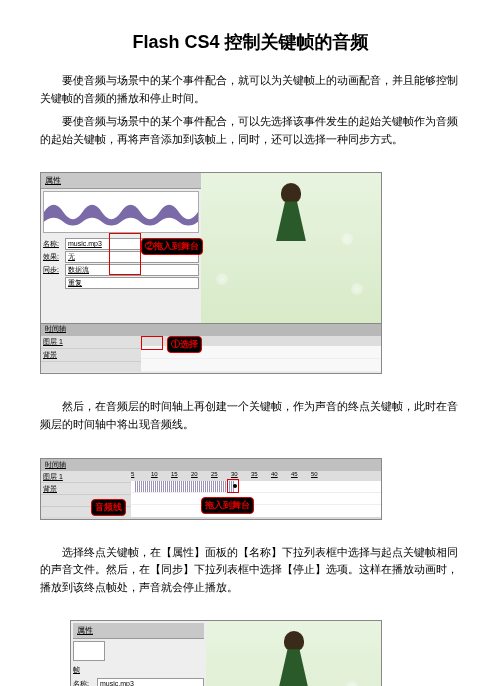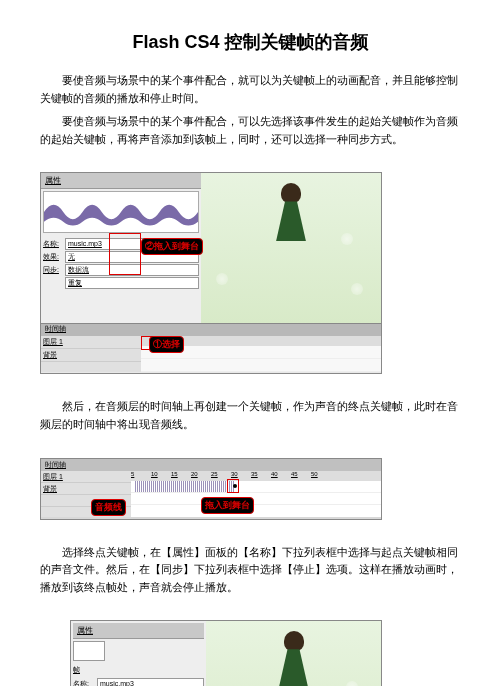--- a/index.html
+++ b/index.html
@@ -356,21 +356,21 @@
           <div class="tl-row"></div>
         </div>
       </div>
     </div>
 
     <div class="callout-box" style="left:68px;top:60px;width:30px;height:40px"></div>
     <div class="callout" style="left:100px;top:65px">
       <span>②</span><span>拖入到舞台</span>
     </div>
     <div class="callout-box" style="left:100px;top:163px;width:20px;height:12px"></div>
-    <div class="callout" style="left:108px;top:163px">
+    <div class="callout" style="left:126px;top:163px">
       <span>①</span><span>选择</span>
     </div>
   </div>
 </div>
 
 <p>然后，在音频层的时间轴上再创建一个关键帧，作为声音的终点关键帧，此时在音频层的时间轴中将出现音频线。</p>
 
 <div class="figure">
   <div class="fig2">
     <div class="fig2-header">时间轴</div>

